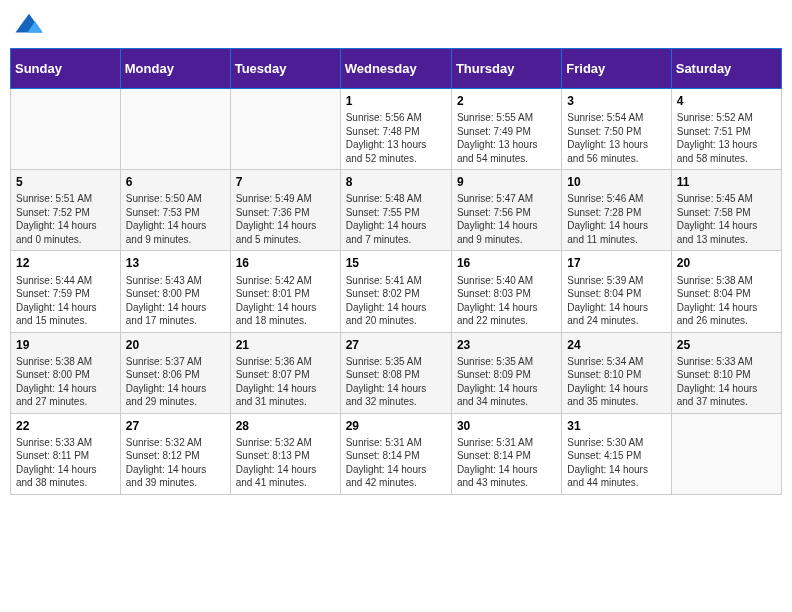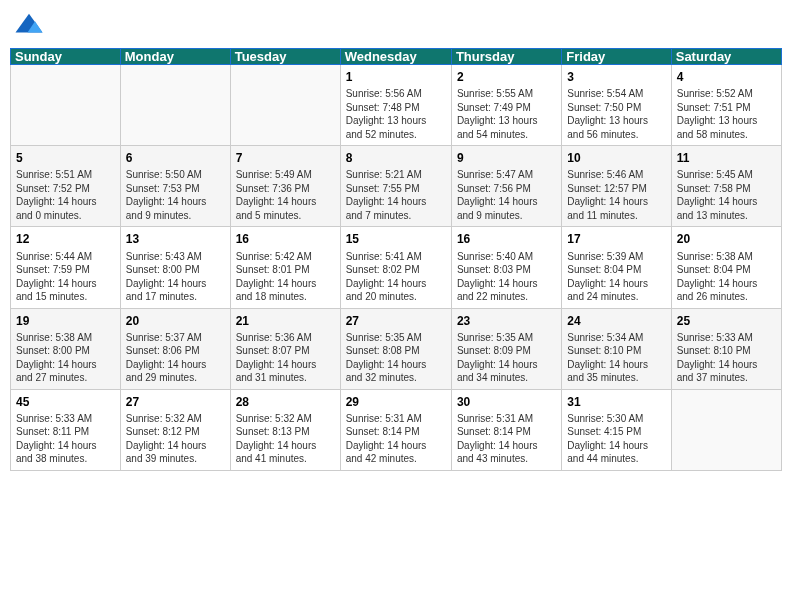--- a/index.html
+++ b/index.html
@@ -52,25 +52,25 @@
     .location {
       font-size: 16px;
       color: #555;
     }
     .calendar {
       width: 100%;
       border-collapse: collapse;
       border: 1px solid #ccc;
     }
     .calendar th {
-      background: #0f766e;
+      background: #4c1d95;
       color: #fff;
       font-size: 13px;
       font-weight: bold;
-      padding: 0 4px;
+      padding: 12px 4px;
       text-align: left;
       border: 1px solid #1a6fd4;
     }
     .calendar td {
       vertical-align: top;
       border: 1px solid #ccc;
       padding: 4px 5px;
       width: 113px;
       height: 80px;
       font-size: 10.5px;
@@ -177,36 +177,36 @@
         </td>
         <td>
           <span class="day-num">7</span>
           <div class="day-info">Sunrise: 5:49 AM</div>
           <div class="day-info">Sunset: 7:36 PM</div>
           <div class="day-info">Daylight: 14 hours</div>
           <div class="day-info">and 5 minutes.</div>
         </td>
         <td>
           <span class="day-num">8</span>
-          <div class="day-info">Sunrise: 5:21 AM</div>
+          <div class="day-info">Sunrise: 5:48 AM</div>
           <div class="day-info">Sunset: 7:55 PM</div>
           <div class="day-info">Daylight: 14 hours</div>
           <div class="day-info">and 7 minutes.</div>
         </td>
         <td>
           <span class="day-num">9</span>
           <div class="day-info">Sunrise: 5:47 AM</div>
           <div class="day-info">Sunset: 7:56 PM</div>
           <div class="day-info">Daylight: 14 hours</div>
           <div class="day-info">and 9 minutes.</div>
         </td>
         <td>
           <span class="day-num">10</span>
           <div class="day-info">Sunrise: 5:46 AM</div>
-          <div class="day-info">Sunset: 12:57 PM</div>
+          <div class="day-info">Sunset: 7:28 PM</div>
           <div class="day-info">Daylight: 14 hours</div>
           <div class="day-info">and 11 minutes.</div>
         </td>
         <td>
           <span class="day-num">11</span>
           <div class="day-info">Sunrise: 5:45 AM</div>
           <div class="day-info">Sunset: 7:58 PM</div>
           <div class="day-info">Daylight: 14 hours</div>
           <div class="day-info">and 13 minutes.</div>
         </td>
@@ -308,21 +308,21 @@
         <td>
           <span class="day-num">25</span>
           <div class="day-info">Sunrise: 5:33 AM</div>
           <div class="day-info">Sunset: 8:10 PM</div>
           <div class="day-info">Daylight: 14 hours</div>
           <div class="day-info">and 37 minutes.</div>
         </td>
       </tr>
       <tr>
         <td>
-          <span class="day-num">45</span>
+          <span class="day-num">22</span>
           <div class="day-info">Sunrise: 5:33 AM</div>
           <div class="day-info">Sunset: 8:11 PM</div>
           <div class="day-info">Daylight: 14 hours</div>
           <div class="day-info">and 38 minutes.</div>
         </td>
         <td>
           <span class="day-num">27</span>
           <div class="day-info">Sunrise: 5:32 AM</div>
           <div class="day-info">Sunset: 8:12 PM</div>
           <div class="day-info">Daylight: 14 hours</div>

